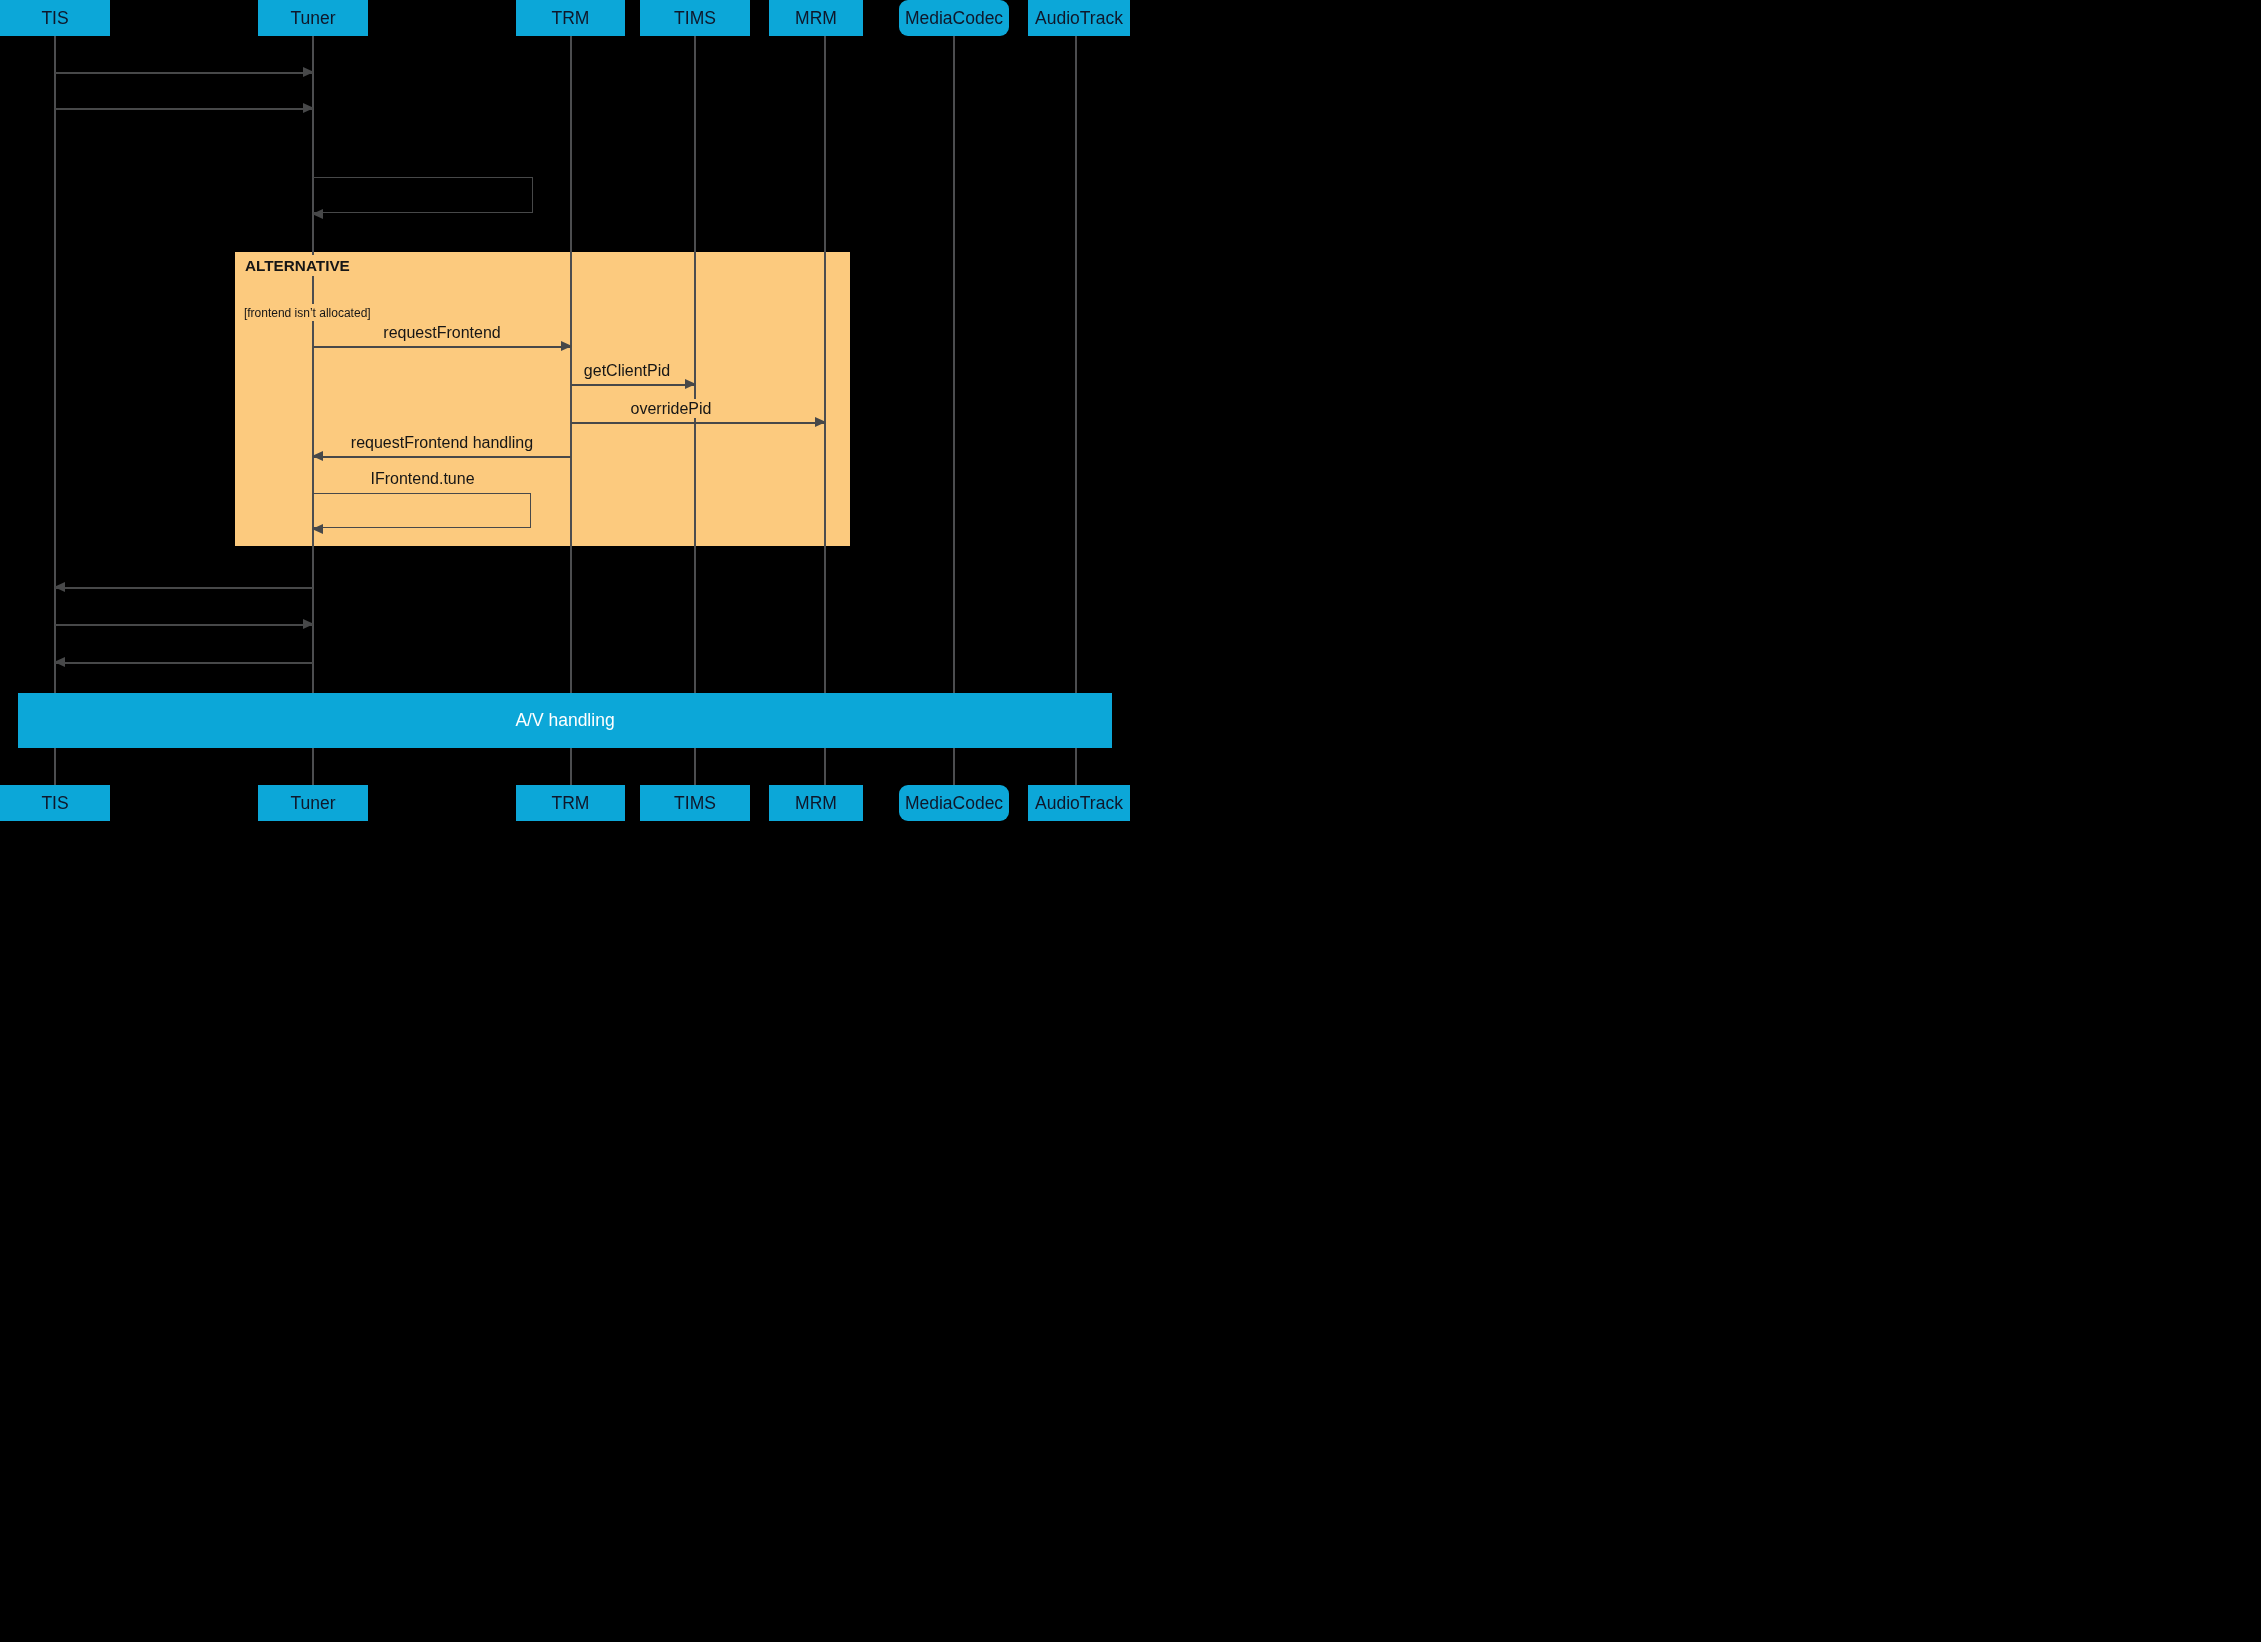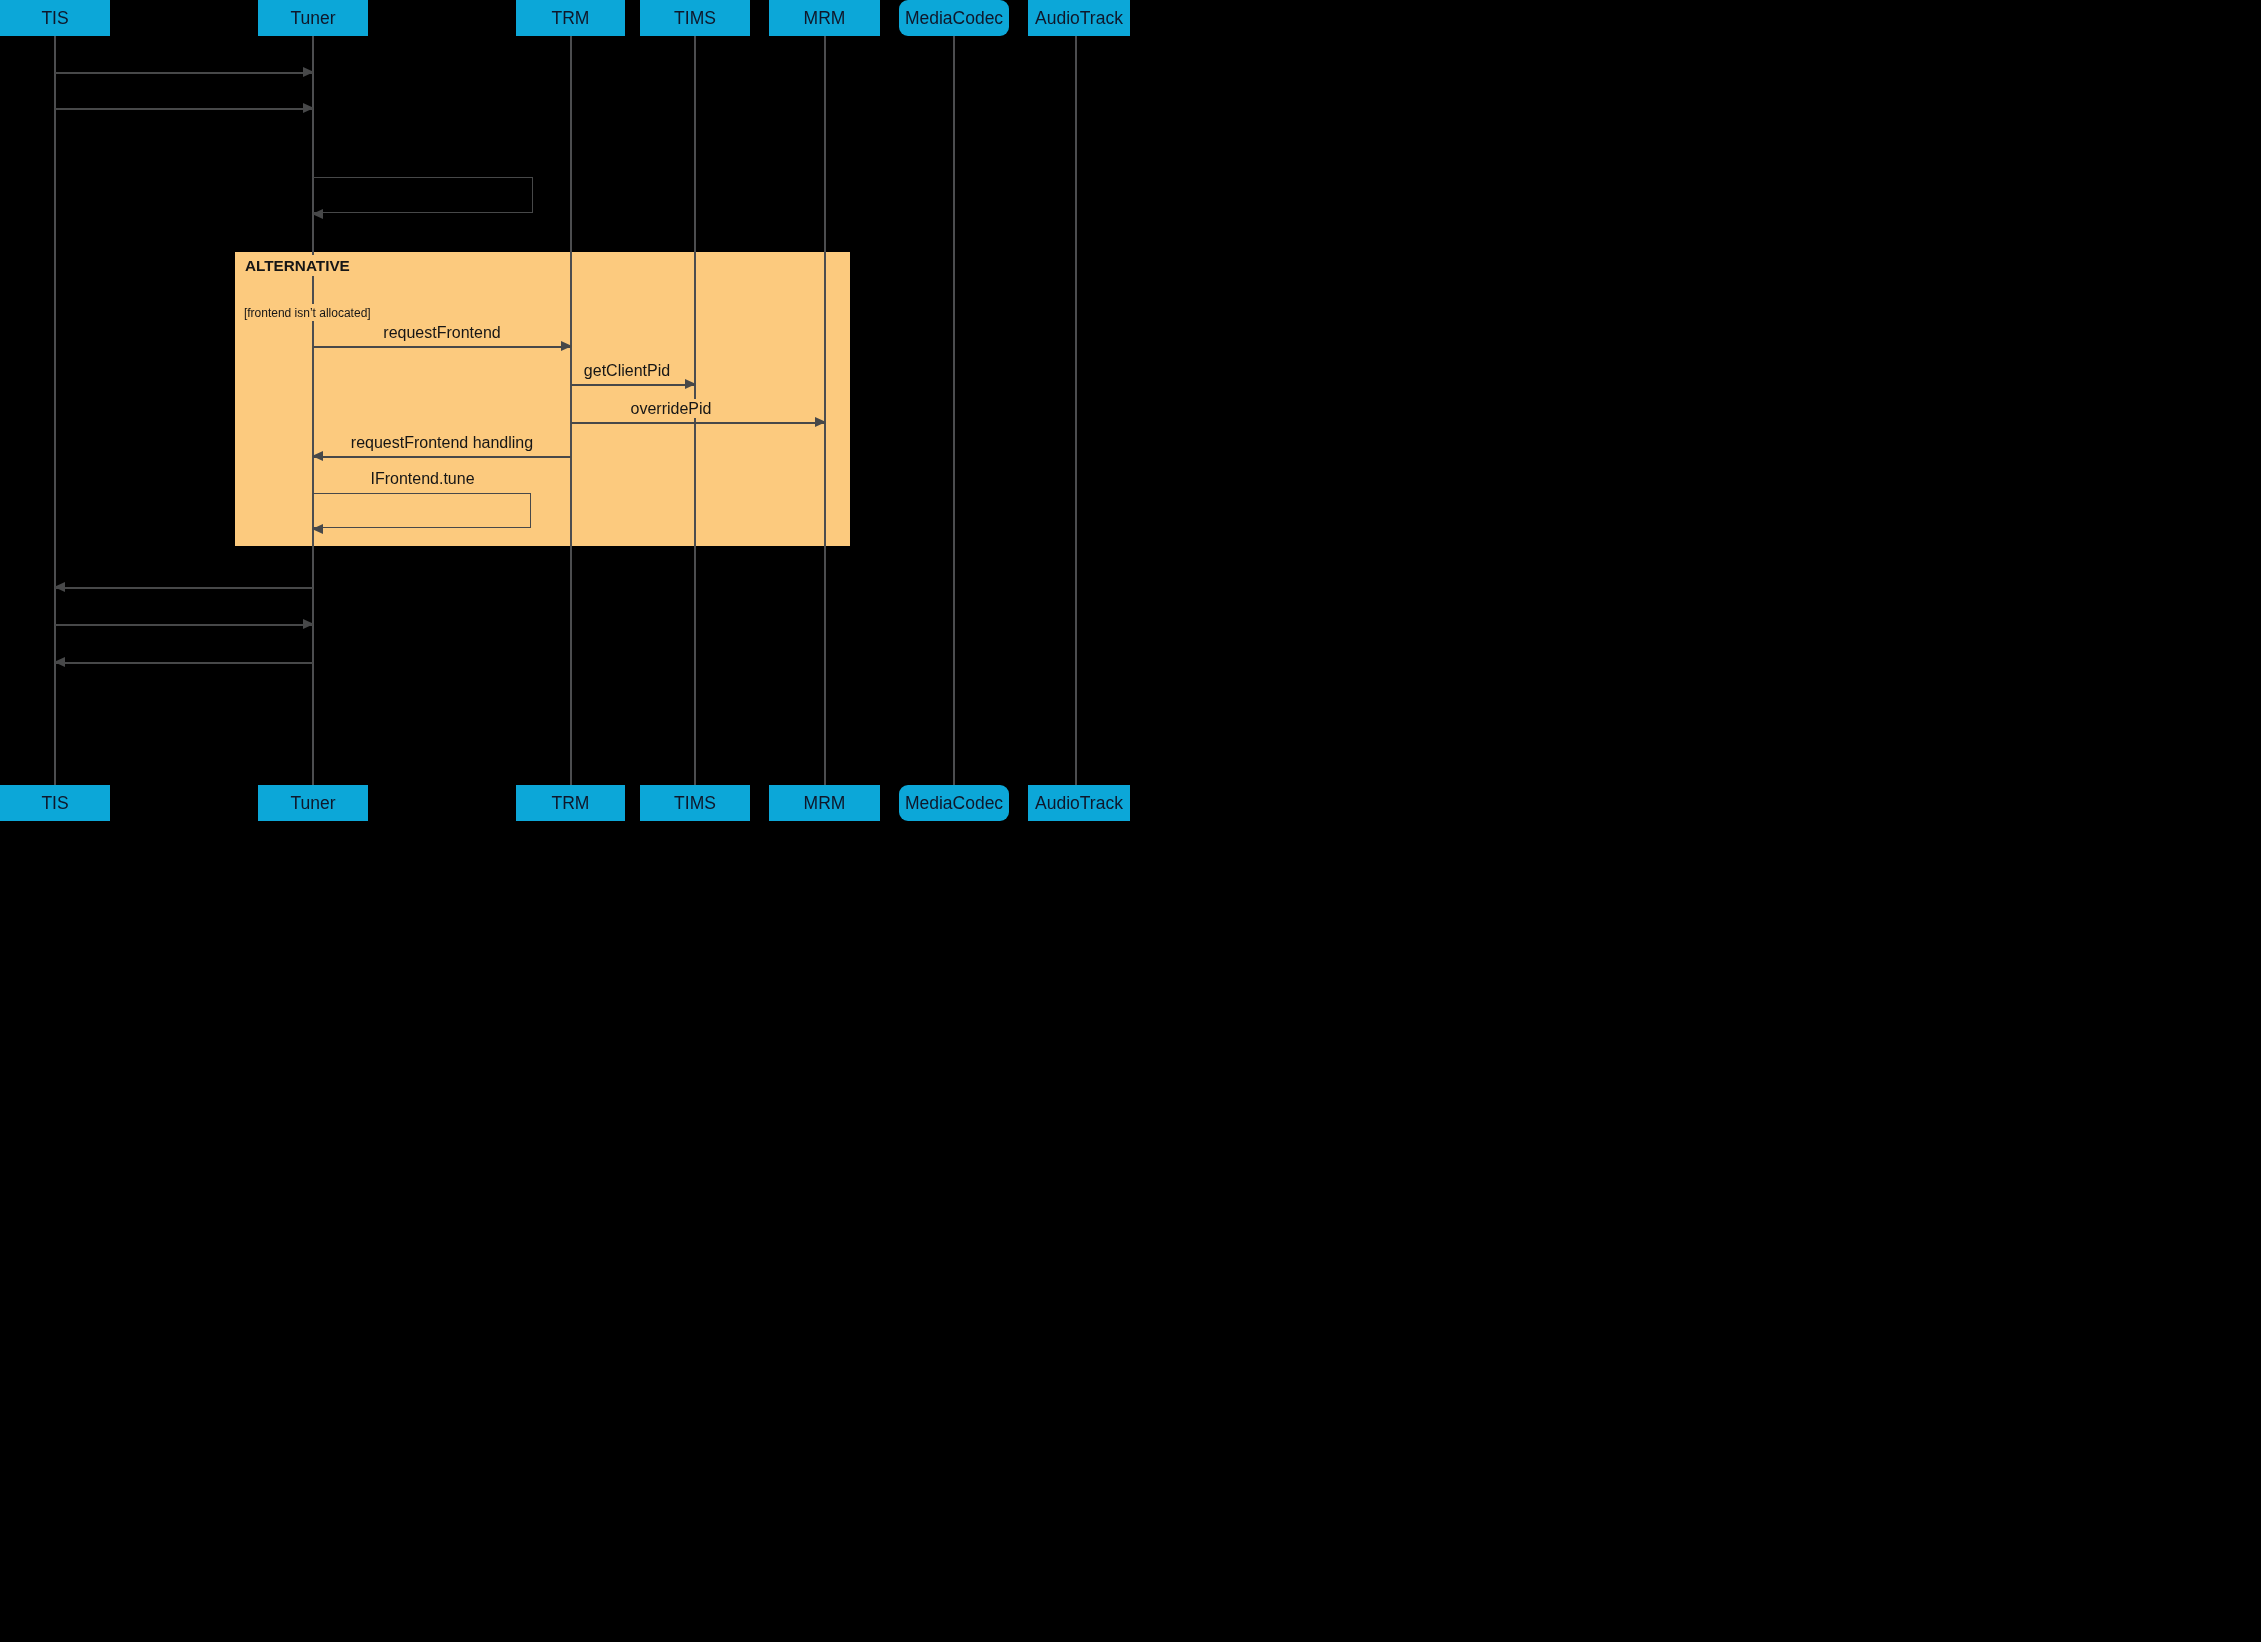--- a/index.html
+++ b/index.html
@@ -21,21 +21,21 @@
     position:absolute;height:36px;background:var(--cyan);color:#0f172a;
     display:flex;align-items:center;justify-content:center;
     font-size:17.5px;z-index:6;white-space:nowrap;
   }
   .row-top .pbox{top:0;}
   .row-bottom .pbox{top:785px;height:36px;}
   .pb-0{left:0;width:110px;}
   .pb-1{left:258px;width:110px;}
   .pb-2{left:516px;width:109px;}
   .pb-3{left:640px;width:110px;}
-  .pb-4{left:769px;width:111px;}
+  .pb-4{left:769px;width:94px;}
   .pb-5{left:899px;width:110px;border-radius:9px;}
   .pb-6{left:1028px;width:102px;}
 
   
   .lifeline{position:absolute;top:36px;height:749px;width:1.5px;background:var(--line);z-index:2;}
   .ll-0{left:54px;}
   .ll-1{left:312px;}
   .ll-2{left:570px;}
   .ll-3{left:694px;}
   .ll-4{left:824px;}
@@ -150,20 +150,21 @@
   <div class="mlabel" id="l-rg"><span>requestFrontend handling</span></div>
   <div class="arrow left" id="a-rg"></div>
 
   <div class="mlabel" id="l-it"><span>IFrontend.tune</span></div>
   <div class="self-loop" id="sl2"></div>
 
   <div class="arrow left" id="a7"></div>
   <div class="arrow right" id="a8"></div>
   <div class="arrow left" id="a9"></div>
 
+  <div class="av-bar">A/V handling</div>
 
   <div class="row-bottom">
     <div class="pbox pb-0">TIS</div>
     <div class="pbox pb-1">Tuner</div>
     <div class="pbox pb-2">TRM</div>
     <div class="pbox pb-3">TIMS</div>
     <div class="pbox pb-4">MRM</div>
     <div class="pbox pb-5">MediaCodec</div>
     <div class="pbox pb-6">AudioTrack</div>
   </div>

